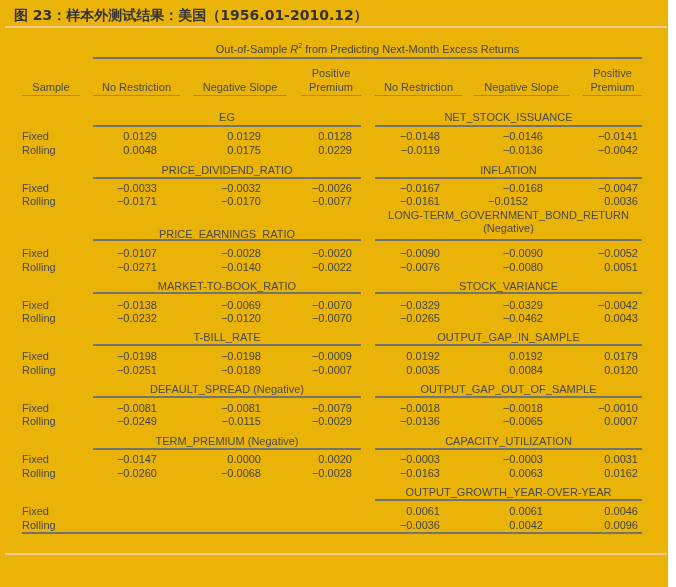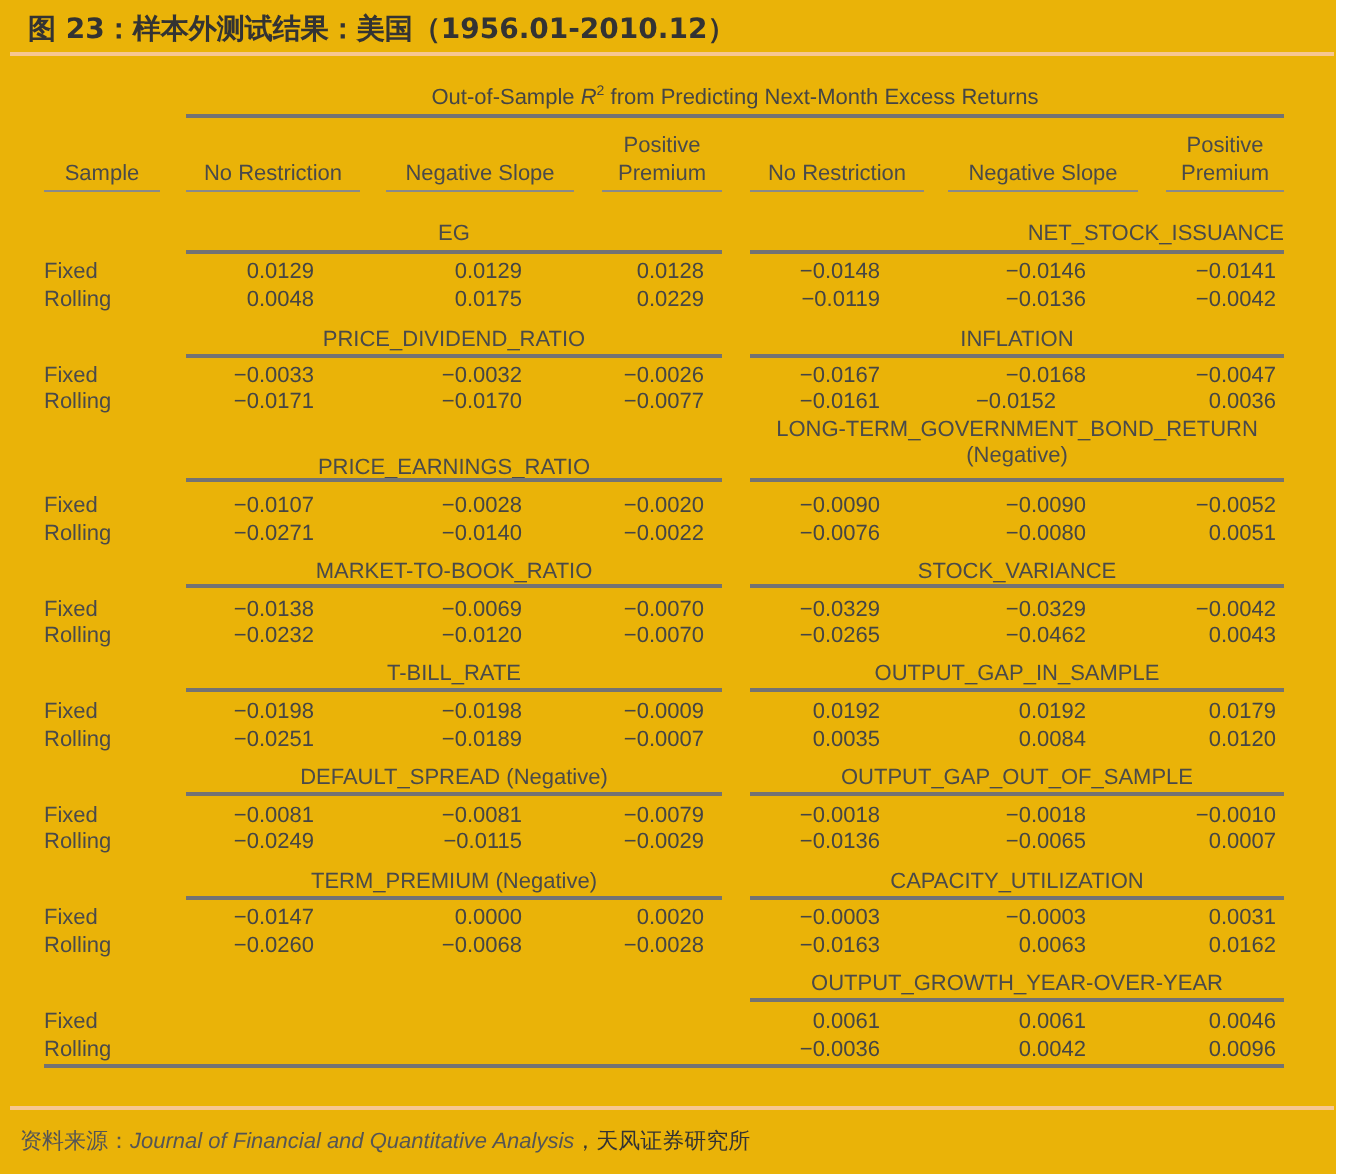--- a/index.html
+++ b/index.html
@@ -56,21 +56,21 @@
     <div class="uline" style="left:375px; width:87px; top:95px;"></div>
 
     <div class="tx ctr lbl" style="left:474px; width:95px; top:80px;">Negative Slope</div>
     <div class="uline" style="left:474px; width:95px; top:95px;"></div>
 
     <div class="tx ctr lbl" style="left:583px; width:59px; top:66px;">Positive</div>
     <div class="tx ctr lbl" style="left:583px; width:59px; top:80px;">Premium</div>
     <div class="uline" style="left:583px; width:59px; top:95px;"></div>
 
     <div class="tx ctr lbl gl" style="top:110px;">EG</div>
-    <div class="tx ctr lbl gr" style="top:110px;text-align:right;">NET_STOCK_ISSUANCE</div>
+    <div class="tx ctr lbl gr" style="top:110px;">NET_STOCK_ISSUANCE</div>
     <div class="rule gl" style="top:125px;"></div>
     <div class="rule gr" style="top:125px;"></div>
     <div class="tx lbl sl" style="top:129px;">Fixed</div>
     <div class="tx num c1" style="top:129px;">0.0129</div>
     <div class="tx num c2" style="top:129px;">0.0129</div>
     <div class="tx num c3" style="top:129px;">0.0128</div>
     <div class="tx num c4" style="top:129px;">−0.0148</div>
     <div class="tx num c5" style="top:129px;">−0.0146</div>
     <div class="tx num c6" style="top:129px;">−0.0141</div>
     <div class="tx lbl sl" style="top:143px;">Rolling</div>
@@ -205,15 +205,14 @@
     <div class="tx lbl sl" style="top:518px;">Rolling</div>
     <div class="tx num c4" style="top:518px;">−0.0036</div>
     <div class="tx num c5" style="top:518px;">0.0042</div>
     <div class="tx num c6" style="top:518px;">0.0096</div>
 
     <div class="rule" style="left:22px; width:620px; top:532px;"></div>
   </div>
 
   <div class="orange" style="top:553px;"></div>
 
-  <div id="footer"><span>资料来源：</span><span class="src">Journal of Financial and Quantitative Analysis</span><span class="suf">，天风证券研究所</span></div>
 
 </div>
 
 </body></html>

